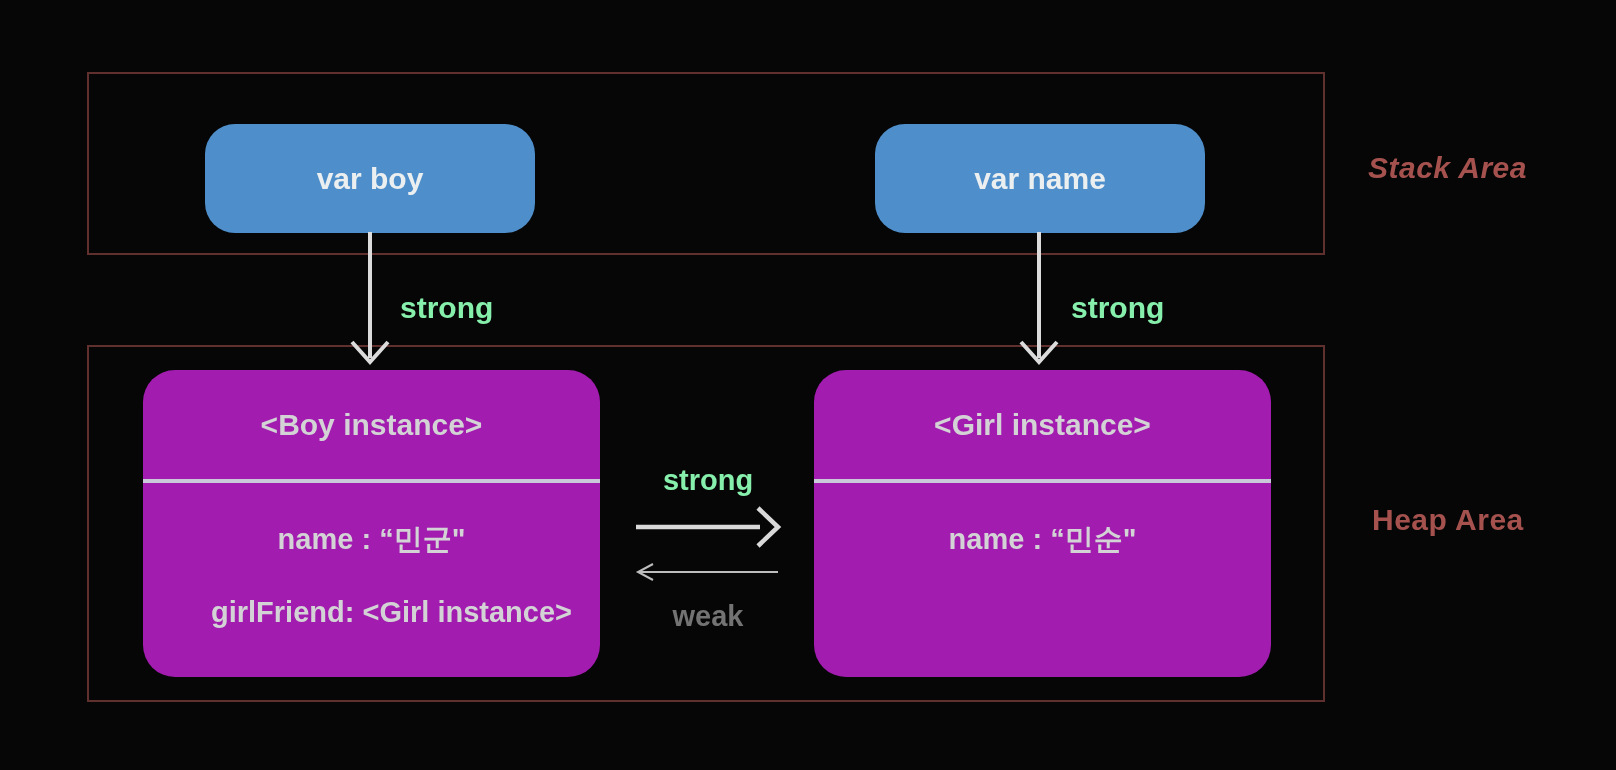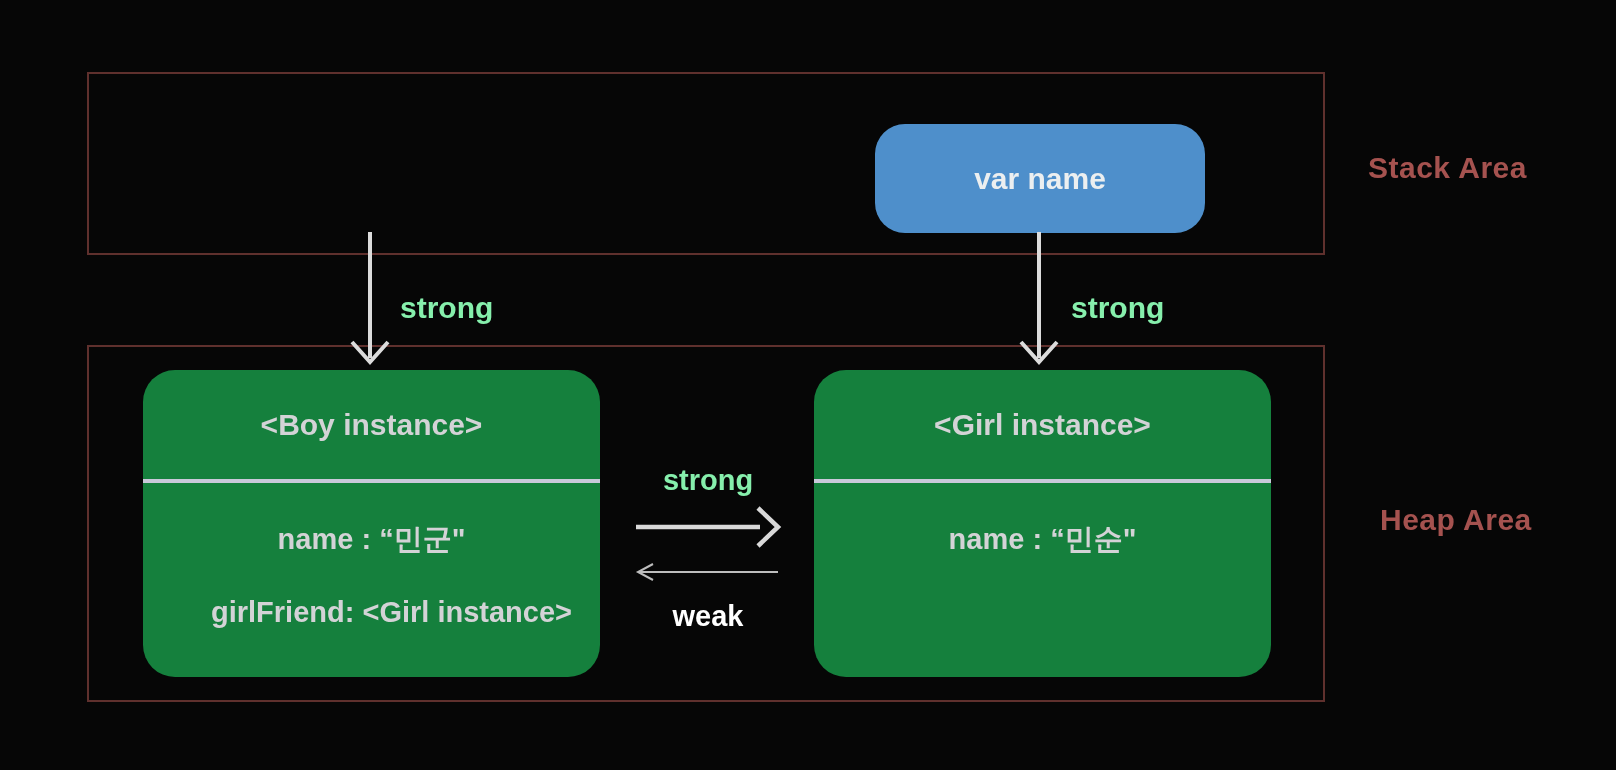--- a/index.html
+++ b/index.html
@@ -30,22 +30,22 @@
   .heap-rect  { top: 345px; height: 357px; }
 
   .area-label {
     position: absolute;
     font-size: 30px;
     font-weight: bold;
     color: #a5524f;
     letter-spacing: 0.5px;
     white-space: nowrap;
   }
-  .stack-area-label { left: 1368px; top: 151px; }
-  .heap-area-label  { left: 1372px; top: 503px; margin-left: 8px; }
+  .stack-area-label { left: 1368px; top: 151px; font-style: italic; }
+  .heap-area-label  { left: 1372px; top: 503px; }
 
   
   .var-box {
     position: absolute;
     top: 124px;
     width: 330px;
     height: 109px;
     background: #4e8fcb;
     border-radius: 30px;
     display: flex;
@@ -57,21 +57,21 @@
   }
   .var-boy  { left: 205px; }
   .var-girl { left: 875px; }
 
   
   .instance {
     position: absolute;
     top: 370px;
     width: 457px;
     height: 307px;
-    background: #15803d;
+    background: #a21caf;
     border-radius: 32px;
     color: #d3d3d6;
   }
   .boy-instance  { left: 143px; }
   .girl-instance { left: 814px; }
 
   .instance-title {
     position: absolute;
     top: 0; left: 0; right: 0;
     height: 110px;
@@ -117,34 +117,37 @@
   }
   .strong-label-boy  { left: 400px;  top: 291px; }
   .strong-label-girl { left: 1071px; top: 291px; }
   .strong-label-mid  {
     left: 628px; top: 464px;
     width: 160px; text-align: center; font-size: 29px;
   }
   .weak-label-mid {
     left: 628px; top: 600px;
     width: 160px; text-align: center; font-size: 29px;
-    color: #ffffff;
+    color: #737373;
   }
 </style>
 </head>
 <body>
 
 <div class="canvas">
 
   <div class="area-rect stack-rect"></div>
   <div class="area-label stack-area-label">Stack Area</div>
 
   <div class="area-rect heap-rect"></div>
   <div class="area-label heap-area-label">Heap Area</div>
 
+  <div class="var-box var-boy">
+    <span>var boy</span>
+  </div>
   <div class="var-box var-girl">
     <span>var name</span>
   </div>
 
   <svg class="arrow-svg v-arrow-boy" width="44" height="142">
     <line x1="22" y1="2" x2="22" y2="128" stroke="#dcdcdc" stroke-width="4"></line>
     <polyline points="4,112 22,132 40,112" fill="none" stroke="#dcdcdc" stroke-width="4"></polyline>
   </svg>
   <div class="ref-label strong-label-boy">strong</div>
 

